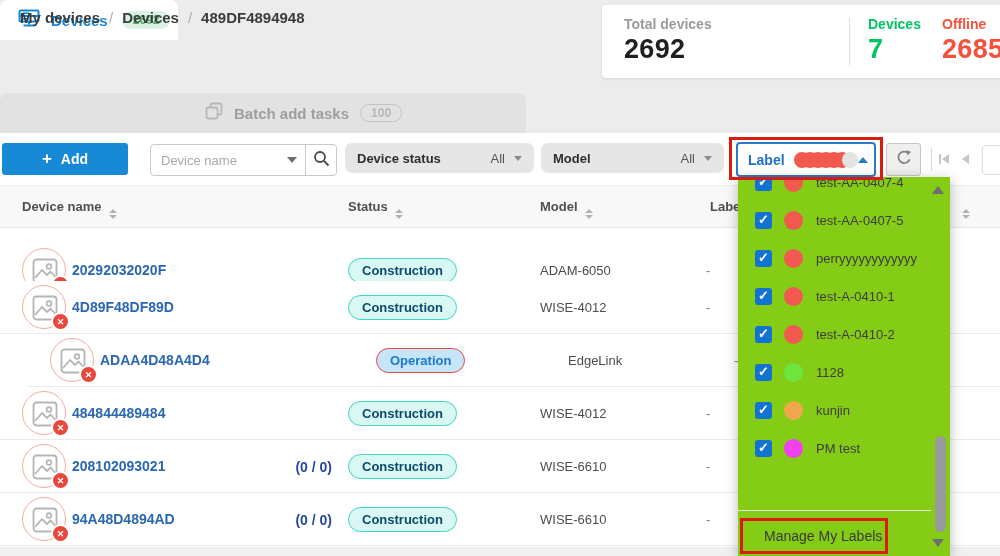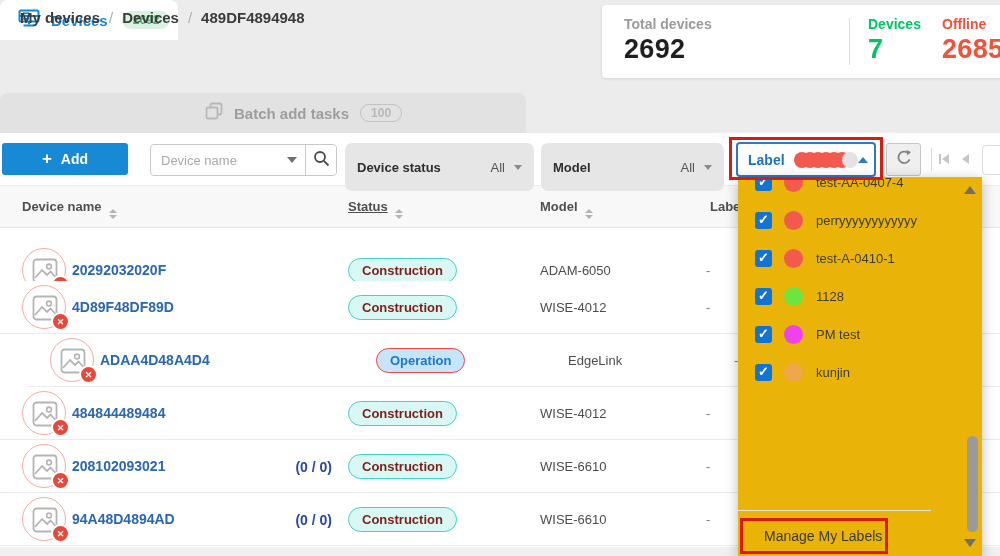--- a/index.html
+++ b/index.html
@@ -42,21 +42,21 @@
   
   .btn-add { position:absolute; left:2px; top:143px; width:126px; height:32px; background:#1789d5; border:none; border-radius:3px; color:#fff; display:flex; align-items:center; justify-content:center; cursor:pointer; z-index:6; }
   .btn-add .plus { font-size:17px; font-weight:bold; margin-right:9px; }
   .btn-add .lbl { font-size:14px; font-weight:bold; }
   .search-group { position:absolute; left:150px; top:144px; width:187px; height:32px; background:#fff; border:1px solid #c9c9c9; border-radius:4px; display:flex; align-items:stretch; z-index:6; }
   .search-input { flex:1; border:none; outline:none; padding:0 10px; font-size:13px; color:#444; font-family:"Liberation Sans", sans-serif; min-width:0; background:transparent; }
   .search-input::placeholder { color:#a9a9a9; }
   .search-caret-cell { width:26px; display:flex; align-items:center; justify-content:center; cursor:pointer; }
   .search-btn { width:31px; border-left:1px solid #c9c9c9; display:flex; align-items:center; justify-content:center; cursor:pointer; background:#fff; border-top:none; border-right:none; border-bottom:none; border-radius:0 4px 4px 0; }
   .caret-down { width:0; height:0; border-left:5px solid transparent; border-right:5px solid transparent; border-top:6px solid #707070; }
-  .select-filter { position:absolute; top:143px; height:48px; background:#e6e6e6; border-radius:7px; display:flex; align-items:center; padding:0 12px; cursor:pointer; z-index:6; }
+  .select-filter { position:absolute; top:143px; height:30px; background:#e6e6e6; border-radius:7px; display:flex; align-items:center; padding:0 12px; cursor:pointer; z-index:6; }
   .sel-status { left:345px; width:189px; }
   .sel-model { left:541px; width:183px; }
   .select-filter .f-label { font-size:13px; font-weight:bold; color:#2e2e2e; }
   .select-filter .f-value { margin-left:auto; font-size:13px; color:#555; margin-right:9px; }
   .select-filter .caret-down { border-top-color:#8a8a8a; border-left-width:4px; border-right-width:4px; border-top-width:5px; }
 
   .label-btn { position:absolute; left:736px; top:142px; width:140px; height:35px; background:#fff; border:2px solid #2b7ac6; border-radius:4px; display:flex; align-items:center; padding:0 10px; cursor:pointer; z-index:6; }
   .label-btn .f-label { font-size:14px; font-weight:bold; color:#1d70c2; }
   .dots-cluster { display:flex; margin-left:9px; }
   .mini-dot { width:16px; height:16px; border-radius:50%; }
@@ -68,43 +68,43 @@
   .pg-btn { position:absolute; top:154px; display:flex; align-items:center; cursor:pointer; z-index:6; }
   .pg-first { left:939px; }
   .pg-prev { left:962px; }
   .pg-bar { width:2px; height:10px; background:#c6c6c6; margin-right:1px; }
   .tri-left { width:0; height:0; border-top:5px solid transparent; border-bottom:5px solid transparent; border-right:7px solid #c6c6c6; }
   .page-box { position:absolute; left:982px; top:145px; width:40px; height:30px; background:#fff; border:1px solid #dcdcdc; border-radius:4px; z-index:6; }
 
   
   .thead { position:absolute; left:0; top:185px; width:1000px; height:43px; background:#f8f8f8; border-top:1px solid #ededed; border-bottom:1px solid #e7e7e7; z-index:4; }
   .th { position:absolute; top:13px; font-size:13px; font-weight:bold; color:#4f4f4f; cursor:pointer; white-space:nowrap; }
-  .th-device { left:22px; } .th-status { left:348px;text-decoration:underline; } .th-model { left:540px; } .th-label { left:710px; } .th-extra { left:955px; }
+  .th-device { left:22px; } .th-status { left:348px; } .th-model { left:540px; } .th-label { left:710px; } .th-extra { left:955px; }
   .sort { display:inline-flex; flex-direction:column; vertical-align:-2px; margin-left:7px; }
   .sort i { width:0; height:0; border-left:4px solid transparent; border-right:4px solid transparent; display:block; }
   .sort .up { border-bottom:4px solid #b3b3b3; margin-bottom:2px; }
   .sort .down { border-top:4px solid #b3b3b3; }
 
   
   .trow { position:absolute; left:0; width:1000px; height:53px; background:#fff; border-bottom:1px solid #ebebeb; z-index:4; }
   .avatar { position:absolute; left:22px; top:4px; width:44px; height:44px; border:1px solid #f6aba1; border-radius:50%; background:#fff; }
   .avatar svg { position:absolute; left:9px; top:9px; }
   .err-badge { position:absolute; right:-5px; bottom:-3px; width:19px; height:19px; border-radius:50%; background:#e8473c; border:2px solid #fff; color:#fff; display:flex; align-items:center; justify-content:center; }
   .err-badge::after { content:"\2715"; font-size:9px; font-weight:bold; }
   .dev-name { position:absolute; left:72px; top:18px; font-size:14px; font-weight:bold; color:#2b67b1; cursor:pointer; }
   .ratio { position:absolute; left:238px; top:19px; width:94px; text-align:right; font-size:14px; font-weight:bold; color:#28489e; }
   .badge { position:absolute; left:348px; top:14px; display:inline-block; padding:4px 13px; border-radius:13px; font-size:13px; font-weight:bold; }
-  .badge[data-status="Construction"] { background:#d9f8f3; border:1px solid #3fd4c6; color:#7f1d1d; }
+  .badge[data-status="Construction"] { background:#d9f8f3; border:1px solid #3fd4c6; color:#0c4a6e; }
   .badge[data-status="Operation"] { background:#c7e5f8; border:1px solid #ef4444; color:#1b78cb; }
   .model-cell { position:absolute; left:540px; top:19px; font-size:13px; color:#4c4c4c; }
   .dash-cell { position:absolute; left:706px; top:19px; font-size:13px; color:#7a7a7a; }
   .bottom-band { position:absolute; left:0; top:547px; width:1000px; height:9px; background:#f0f0f0; z-index:4; }
 
   
-  .dropdown { position:absolute; left:738px; top:177px; width:244px; height:379px; background:#eab308; box-shadow:0 3px 12px rgba(0,0,0,.28); z-index:40; overflow:hidden; }
+  .dropdown { position:absolute; left:738px; top:177px; width:212px; height:379px; background:#84cc16; box-shadow:0 3px 12px rgba(0,0,0,.28); z-index:40; overflow:hidden; }
   .dd-list { position:absolute; left:0; top:-14px; width:100%; }
   .dd-item { height:38px; display:flex; align-items:center; padding-left:17px; cursor:pointer; }
   .cb { width:17px; height:17px; background:#1273d3; border-radius:3px; position:relative; flex:0 0 17px; cursor:pointer; }
   .cb::after { content:"\2713"; position:absolute; left:3px; top:0px; color:#fff; font-size:13px; font-weight:bold; }
   .dot { width:19px; height:19px; border-radius:50%; margin-left:12px; flex:0 0 19px; }
   .dd-label { margin-left:13px; font-size:13px; color:#3d3d3d; white-space:nowrap; }
   .dd-divider { position:absolute; left:0; top:333px; width:193px; height:1px; background:#e3e3e3; }
   .dd-manage { position:absolute; left:26px; top:351px; font-size:14px; color:#3a3a3a; cursor:pointer; }
   .dd-scroll-up { position:absolute; right:6px; top:9px; width:0; height:0; border-left:6px solid transparent; border-right:6px solid transparent; border-bottom:8px solid #6f6f6f; cursor:pointer; }
   .dd-scroll-thumb { position:absolute; right:4px; top:259px; width:11px; height:96px; background:#9a9a9a; border-radius:6px; cursor:pointer; }
@@ -350,41 +350,51 @@
   <div class="dropdown">
     <div class="dd-list" id="dd-list-host">
         <div class="dd-item">
     <span class="cb"></span>
     <span class="dot" style="background: rgb(242, 90, 80);"></span>
     <span class="dd-label">test-AA-0407-4</span>
   </div>
         <div class="dd-item">
     <span class="cb"></span>
     <span class="dot" style="background: rgb(242, 90, 80);"></span>
+    <span class="dd-label">test-AA-0407-5</span>
+  </div>
+        <div class="dd-item">
+    <span class="cb"></span>
+    <span class="dot" style="background: rgb(242, 90, 80);"></span>
     <span class="dd-label">perryyyyyyyyyyyy</span>
   </div>
         <div class="dd-item">
     <span class="cb"></span>
     <span class="dot" style="background: rgb(242, 90, 80);"></span>
     <span class="dd-label">test-A-0410-1</span>
   </div>
         <div class="dd-item">
     <span class="cb"></span>
+    <span class="dot" style="background: rgb(242, 90, 80);"></span>
+    <span class="dd-label">test-A-0410-2</span>
+  </div>
+        <div class="dd-item">
+    <span class="cb"></span>
     <span class="dot" style="background: rgb(109, 229, 62);"></span>
     <span class="dd-label">1128</span>
   </div>
         <div class="dd-item">
     <span class="cb"></span>
+    <span class="dot" style="background: rgb(240, 167, 75);"></span>
+    <span class="dd-label">kunjin</span>
+  </div>
+        <div class="dd-item">
+    <span class="cb"></span>
     <span class="dot" style="background: rgb(239, 65, 238);"></span>
     <span class="dd-label">PM test</span>
-  </div>
-        <div class="dd-item">
-    <span class="cb"></span>
-    <span class="dot" style="background: rgb(240, 167, 75);"></span>
-    <span class="dd-label">kunjin</span>
   </div>
       </div>
     <div class="dd-divider"></div>
     <span class="dd-manage">Manage My Labels</span>
     <span class="dd-scroll-up"></span>
     <span class="dd-scroll-thumb"></span>
     <span class="dd-scroll-down"></span>
   </div>
 
   <div class="annot annot-label"></div>

